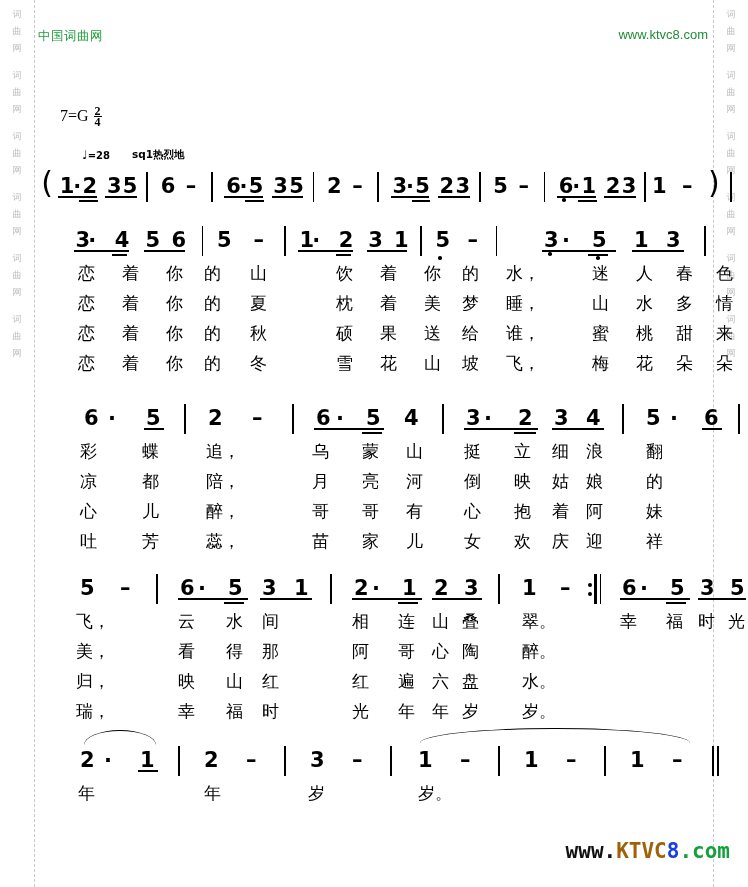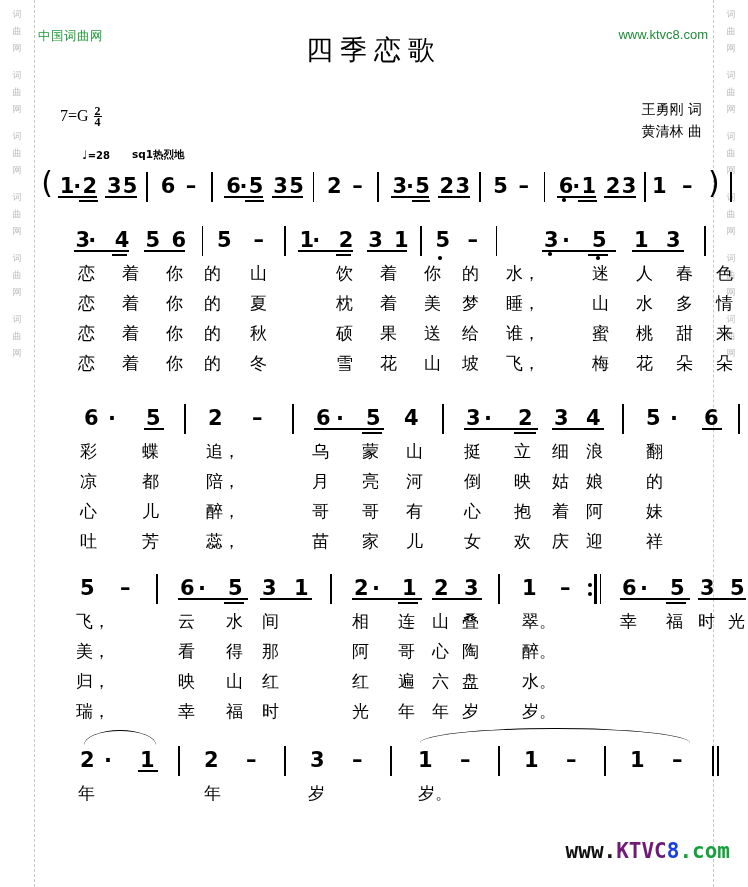--- a/index.html
+++ b/index.html
@@ -77,21 +77,21 @@
   
   .lyricline{position:relative;height:30px;}
   .ly{position:absolute;font-size:17px;line-height:30px;top:0;
       font-family:"DejaVu Sans",sans-serif;white-space:nowrap;}
 
   
   .footer-logo{position:absolute;right:18px;bottom:24px;
                font-family:"DejaVu Sans Mono","Liberation Mono",monospace;
                font-size:21px;font-weight:bold;letter-spacing:0px;}
   .footer-logo span{display:inline;}
-  .fl-www{color:#111;} .fl-ktvc{color:#701a75;} .fl-8{color:#1a3fe0;} .fl-com{color:#16a03c;}
+  .fl-www{color:#111;} .fl-ktvc{color:#a16207;} .fl-8{color:#1a3fe0;} .fl-com{color:#16a03c;}
 </style>
 </head>
 <body>
 
 <div class="gutter left">
   <div class="wm" id="wm-left">
       <span>词</span>
       <span>曲</span>
       <span>网</span>
       <span class="gap"></span>
@@ -143,26 +143,21 @@
       <span>曲</span>
       <span>网</span>
       <span class="gap"></span>
     </div>
 </div>
 
 <div class="sheet">
 
   <div class="brand">中国词曲网</div>
   <div class="siteurl">www.ktvc8.com</div>
-  <div class="title">四季恋歌</div>
-
-  <div class="credits">
-    <div>王勇刚 词</div>
-    <div>黄清林 曲</div>
-  </div>
+
 
   <div class="keysig">
     <span>7=G</span>
     <span class="frac">
       <span class="num">2</span>
       <span class="den">4</span>
     </span>
   </div>
 
   <div class="tempo">

